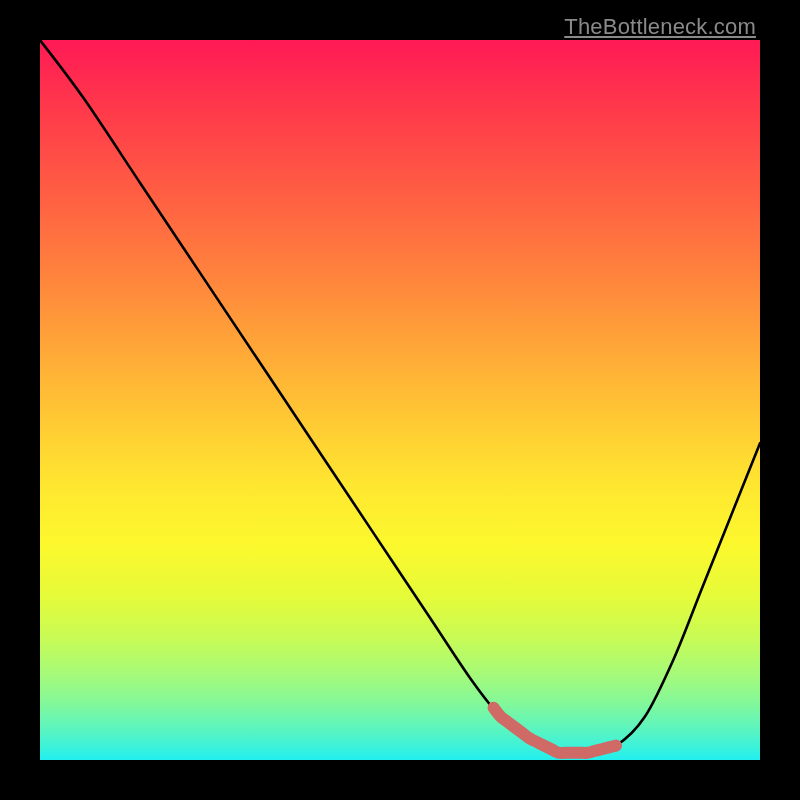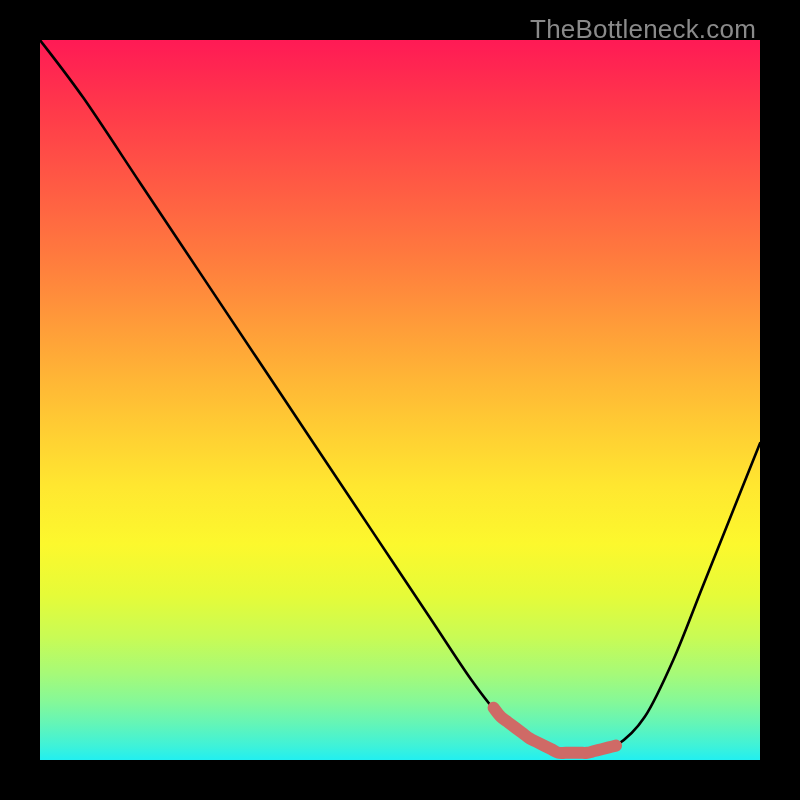--- a/index.html
+++ b/index.html
@@ -41,23 +41,24 @@
       #3ff2d8 98%,
       #22eff0 100%
     );
     overflow: hidden;
   }
   .watermark {
     position: absolute;
     top: 14px;
     right: 44px;
     color: #8a8a8a;
-    font-size: 26px;
+    font-size: 22px;
     font-weight: 500;
     letter-spacing: 0.2px;
+    text-decoration: underline;
   }
   svg.curve {
     position: absolute;
     inset: 0;
     width: 720px;
     height: 720px;
   }
 </style>
 </head>
 <body>

